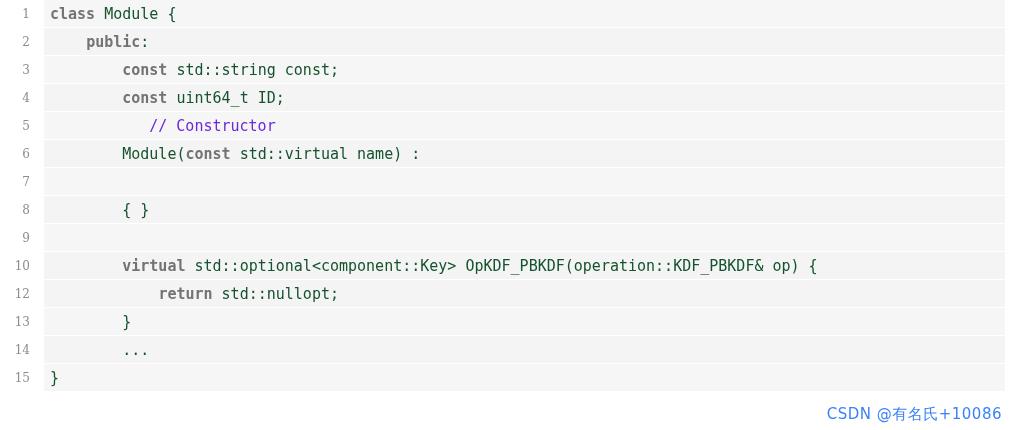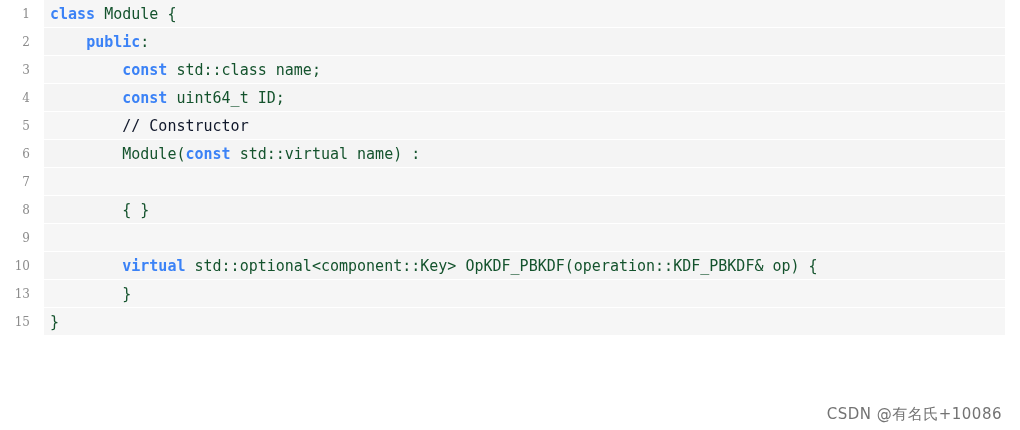--- a/index.html
+++ b/index.html
@@ -60,54 +60,57 @@
     position: relative;
     margin-left: 44px;
     padding-left: 6px;
     font-family: "DejaVu Sans Mono", monospace;
     font-size: 15px;
     color: #1a1a1a;
     letter-spacing: 0px;
   }
 
   .kw {
-    color: #3b82f6;
+    color: #737373;
     font-weight: bold;
   }
   .cm {
-    color: #0f172a;
+    color: #6d28d9;
+    margin-left: 27px;
   }
   .pl {
     color: #14532d;
   }
 
   #watermark {
     position: absolute;
     right: 18px;
     bottom: 6px;
     font-family: "DejaVu Sans", sans-serif;
     font-size: 15px;
-    color: #737373;
+    color: #3b82f6;
     letter-spacing: 0.5px;
     white-space: nowrap;
     user-select: none;
   }
 </style>
 </head>
 <body>
 
 <div id="code-block">
   <div id="code-lines">
       <div class="code-row"><div class="row-bg"></div><div class="line-no">1</div><div class="line-code"><span class="kw">class</span><span class="pl"> Module {</span></div></div>
       <div class="code-row alt"><div class="row-bg"></div><div class="line-no">2</div><div class="line-code"><span class="pl">    </span><span class="kw">public</span><span class="pl">:</span></div></div>
-      <div class="code-row"><div class="row-bg"></div><div class="line-no">3</div><div class="line-code"><span class="pl">        </span><span class="kw">const</span><span class="pl"> std::class name;</span></div></div>
+      <div class="code-row"><div class="row-bg"></div><div class="line-no">3</div><div class="line-code"><span class="pl">        </span><span class="kw">const</span><span class="pl"> std::string const;</span></div></div>
       <div class="code-row alt"><div class="row-bg"></div><div class="line-no">4</div><div class="line-code"><span class="pl">        </span><span class="kw">const</span><span class="pl"> uint64_t ID;</span></div></div>
       <div class="code-row"><div class="row-bg"></div><div class="line-no">5</div><div class="line-code"><span class="pl">        </span><span class="cm">// Constructor</span></div></div>
       <div class="code-row alt"><div class="row-bg"></div><div class="line-no">6</div><div class="line-code"><span class="pl">        Module(</span><span class="kw">const</span><span class="pl"> std::virtual name) :</span></div></div>
       <div class="code-row"><div class="row-bg"></div><div class="line-no">7</div><div class="line-code"><span class="pl">            </span></div></div>
       <div class="code-row alt"><div class="row-bg"></div><div class="line-no">8</div><div class="line-code"><span class="pl">        { }</span></div></div>
       <div class="code-row"><div class="row-bg"></div><div class="line-no">9</div><div class="line-code"><span class="pl">        </span></div></div>
       <div class="code-row alt"><div class="row-bg"></div><div class="line-no">10</div><div class="line-code"><span class="pl">        </span><span class="kw">virtual</span><span class="pl"> std::optional&lt;component::Key&gt; OpKDF_PBKDF(operation::KDF_PBKDF&amp; op) {</span></div></div>
+      <div class="code-row alt"><div class="row-bg"></div><div class="line-no">12</div><div class="line-code"><span class="pl">            </span><span class="kw">return</span><span class="pl"> std::nullopt;</span></div></div>
       <div class="code-row"><div class="row-bg"></div><div class="line-no">13</div><div class="line-code"><span class="pl">        }</span></div></div>
+      <div class="code-row alt"><div class="row-bg"></div><div class="line-no">14</div><div class="line-code"><span class="pl">        ...</span></div></div>
       <div class="code-row"><div class="row-bg"></div><div class="line-no">15</div><div class="line-code"><span class="pl">}</span></div></div>
     </div>
   <div id="watermark">CSDN @有名氏+10086</div>
 </div>
 
 </body></html>

